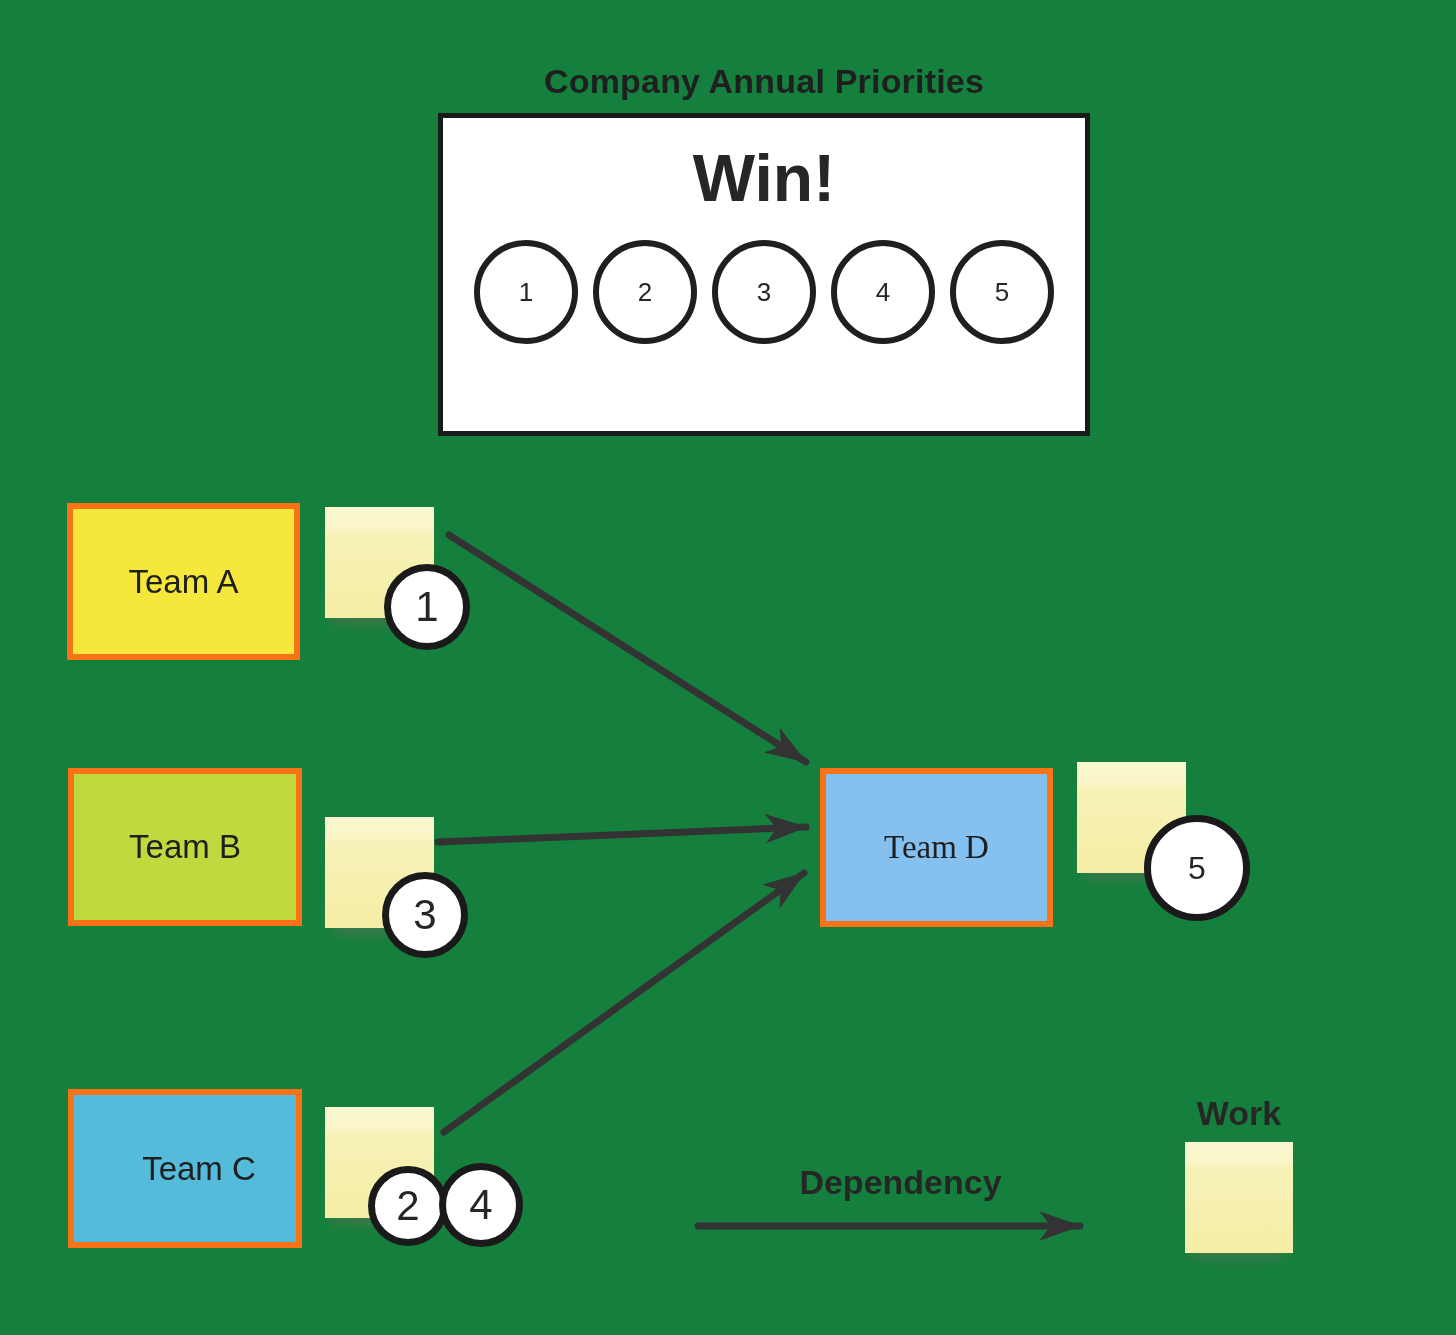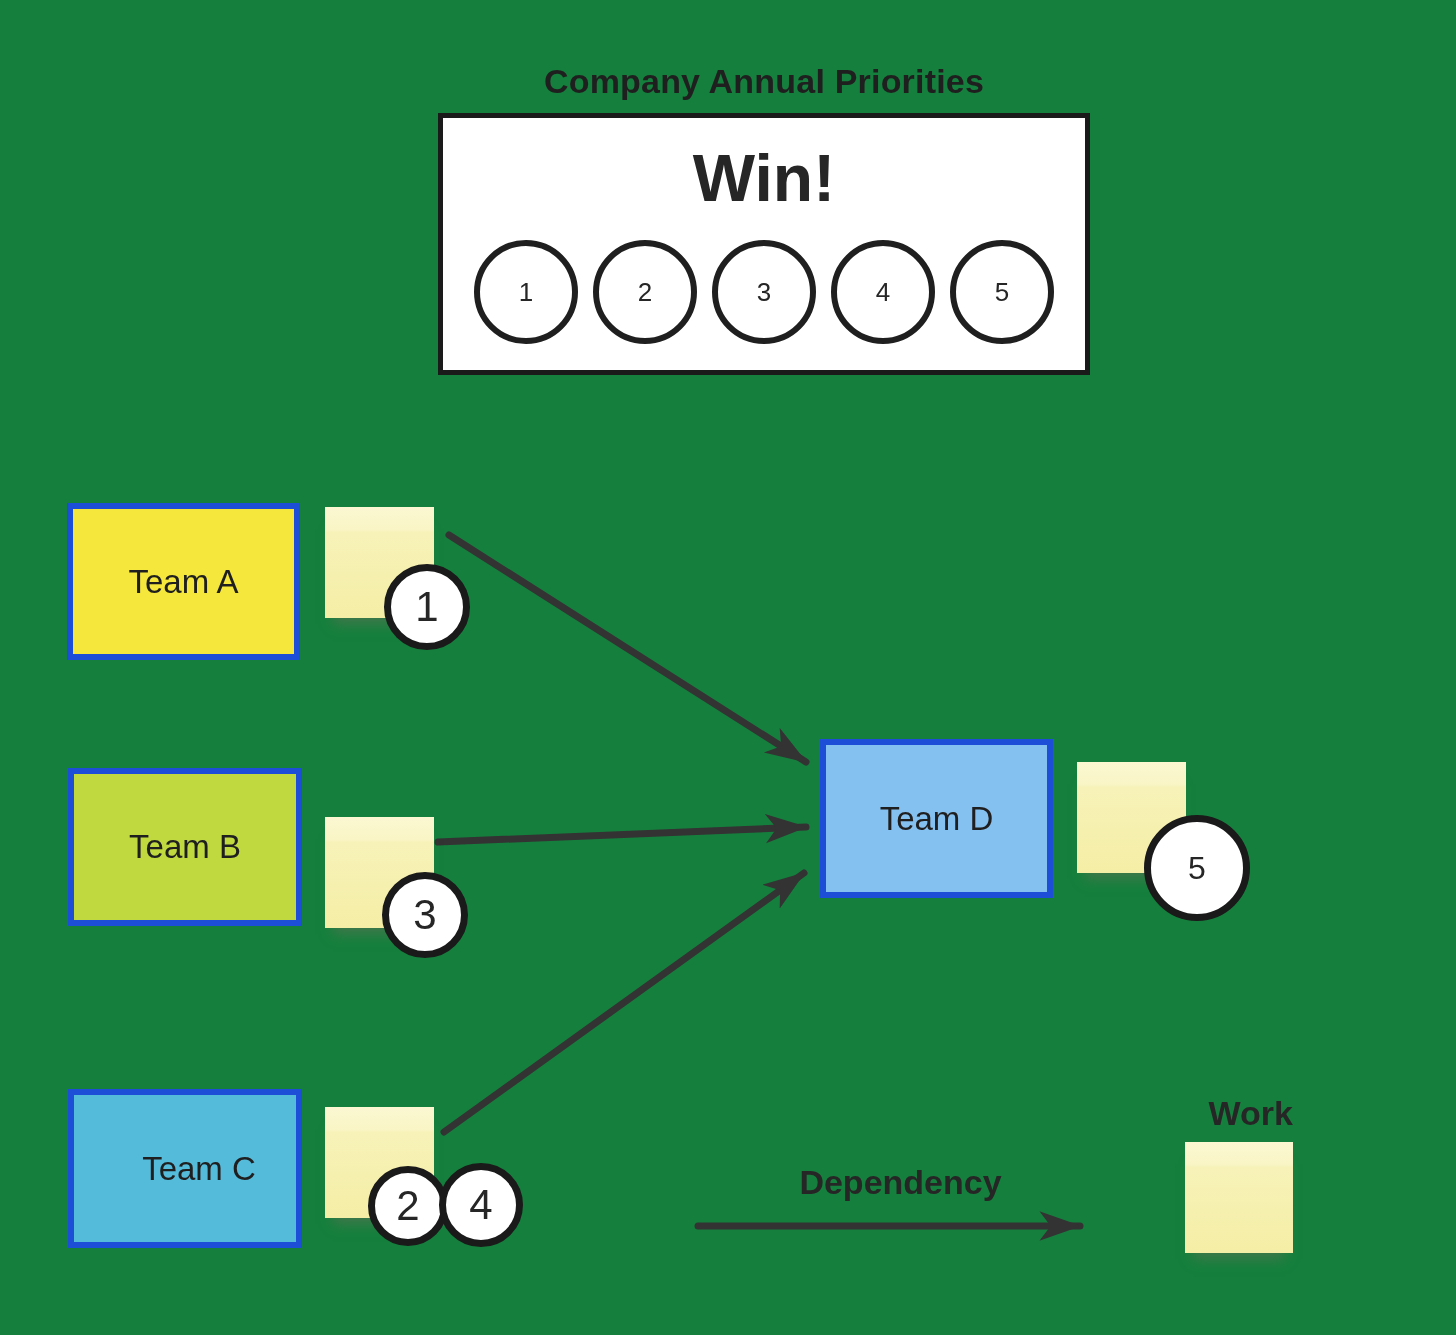--- a/index.html
+++ b/index.html
@@ -7,45 +7,45 @@
     position:relative;width:1456px;height:1335px;background:#15803d;overflow:hidden;
     font-family:"Liberation Sans","DejaVu Sans",sans-serif;color:#1f1f1f;
   }
   .abs{position:absolute;}
   
   .diagram-title{
     left:438px;top:62px;width:652px;height:44px;text-align:center;
     font-size:34px;font-weight:700;color:#1f1f1f;letter-spacing:.2px;
   }
   .priorities-box{
-    left:438px;top:113px;width:652px;height:262px;box-sizing:border-box;
+    left:438px;top:113px;width:652px;height:323px;box-sizing:border-box;
     border:5px solid #1a1a1a;background:#ffffff;
   }
   .win-headline{
     position:absolute;left:0;top:22px;width:100%;text-align:center;
     font-size:66px;font-weight:700;color:#262626;
   }
   .priority-circles{
     position:absolute;left:0;top:122px;width:100%;display:flex;justify-content:center;gap:15px;
   }
   .priority-circle{
     width:104px;height:104px;box-sizing:border-box;border:6px solid #1f1f1f;border-radius:50%;
     background:#ffffff;display:flex;align-items:center;justify-content:center;
     font-size:26px;font-weight:400;color:#262626;
   }
   
   .team-box{
-    box-sizing:border-box;border:6px solid #1d4ed8;
+    box-sizing:border-box;border:6px solid #f97316;
     display:flex;align-items:center;justify-content:center;
     font-size:33px;font-weight:400;color:#1f1f1f;
   }
   .team-a{left:67px; top:503px; width:233px;height:157px;}
   .team-b{left:68px; top:768px; width:234px;height:158px;}
   .team-c{left:68px; top:1089px;width:234px;height:159px;}
-  .team-d{left:820px;top:739px; width:233px;height:159px;}
+  .team-d{left:820px;top:768px; width:233px;height:159px;font-family:Liberation Serif, serif;}
   
   .sticky{
     width:109px;height:111px;
     background:linear-gradient(180deg,#FBF8D2 0%,#F9F5C6 20%,#F7F2B8 23%,#F5EEA6 100%);
     box-shadow:0 14px 12px -8px rgba(110,110,90,.5);
   }
   .sticky-a{left:325px;top:507px;}
   .sticky-b{left:325px;top:817px;}
   .sticky-c{left:325px;top:1107px;}
   .sticky-d{left:1077px;top:762px;}
@@ -59,21 +59,21 @@
   .badge-3{left:382px;top:872px;width:86px;height:86px;font-size:42px;}
   .badge-2{left:368px;top:1166px;width:80px;height:80px;font-size:42px;z-index:2;}
   .badge-4{left:439px;top:1163px;width:84px;height:84px;font-size:42px;z-index:3;}
   .badge-5{left:1144px;top:815px;width:106px;height:106px;font-size:32px;}
   
   .legend-dependency-label{
     left:698px;top:1163px;width:405px;text-align:center;
     font-size:34px;font-weight:700;color:#262626;
   }
   .legend-work-label{
-    left:1185px;top:1094px;width:108px;text-align:right;
+    left:1185px;top:1094px;width:108px;text-align:center;
     font-size:34px;font-weight:700;color:#262626;
   }
   
   .arrow-layer{position:absolute;left:0;top:0;width:1456px;height:1335px;pointer-events:none;}
   .arrow-line{stroke:#333333;stroke-width:7;fill:none;stroke-linecap:round;}
 </style>
 </head>
 <body>
 
 <div class="canvas">

